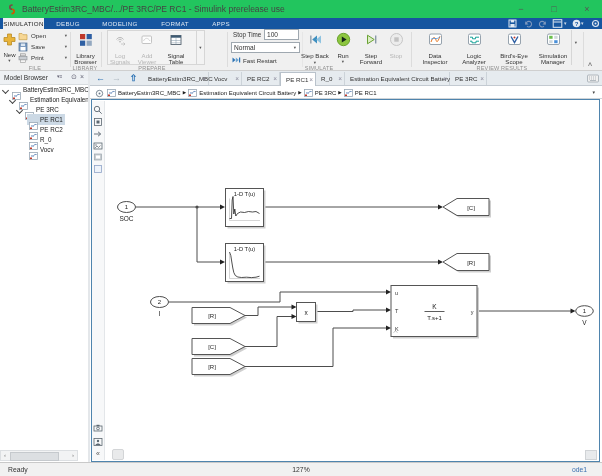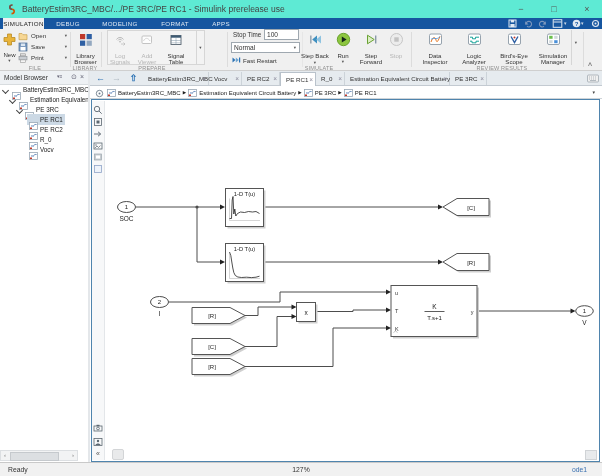--- a/index.html
+++ b/index.html
@@ -1,19 +1,19 @@
 <!DOCTYPE html>
 <html><head>
 <meta charset="utf-8">
 <style>
   html,body{margin:0;padding:0}
   .app{position:relative;width:602px;height:476px;background:#fff;font-family:"Liberation Sans",sans-serif;color:#333;overflow:hidden}
   .abs{position:absolute}
   
-  .titlebar{position:absolute;left:0;top:0;width:602px;height:18px;background:#5eead4}
+  .titlebar{position:absolute;left:0;top:0;width:602px;height:18px;background:#22c55e}
   .title-text{position:absolute;left:22px;top:4px;font-size:8.5px;color:#444;white-space:nowrap}
   .winbtn{position:absolute;top:1px;width:16px;height:16px;text-align:center;line-height:16px;font-size:9px;color:#555}
   
   .rtabs{position:absolute;left:0;top:18px;width:602px;height:11px;background:#1656a0}
   .rtab{position:absolute;top:0;height:11px;line-height:12px;text-align:center;font-size:6.2px;color:#dde7f2;letter-spacing:.3px}
   .rtab.active{background:#f0f0f0;color:#222}
   .rticon{position:absolute;top:1px;width:11px;height:9px}
   .rtcaret{position:absolute;top:2px;font-size:5px;color:#cdd9e6}
   
   .ribbon{position:absolute;left:0;top:29px;width:602px;height:42px;background:#f0f0f0;border-bottom:1px solid #cfcfcf;box-sizing:border-box}

